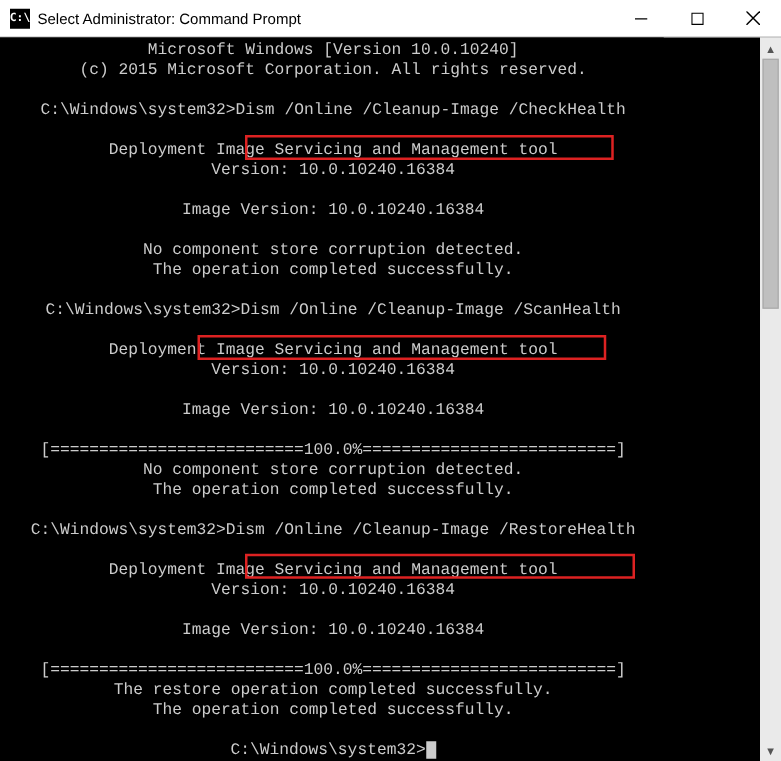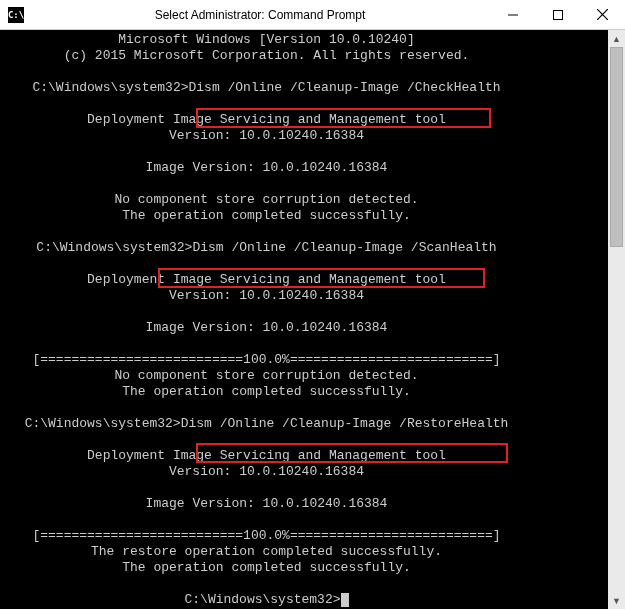--- a/index.html
+++ b/index.html
@@ -27,21 +27,20 @@
     justify-content: center;
     color: #fff;
     font-size: 9px;
     font-family: monospace;
     font-weight: bold;
   }
   .titlebar-title {
     font-size: 12px;
     color: #000;
     flex: 1;
-    text-align: center;
   }
   .win-btn {
     width: 45px;
     height: 29px;
     display: flex;
     align-items: center;
     justify-content: center;
     color: #000;
   }
   .win-btn svg { display: block; }

